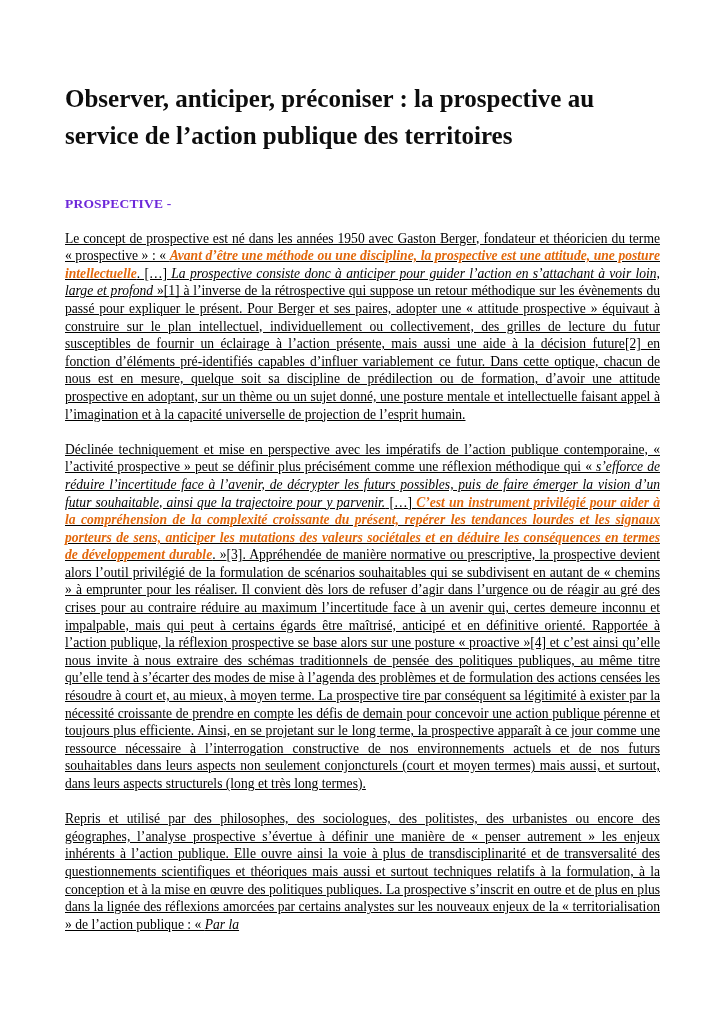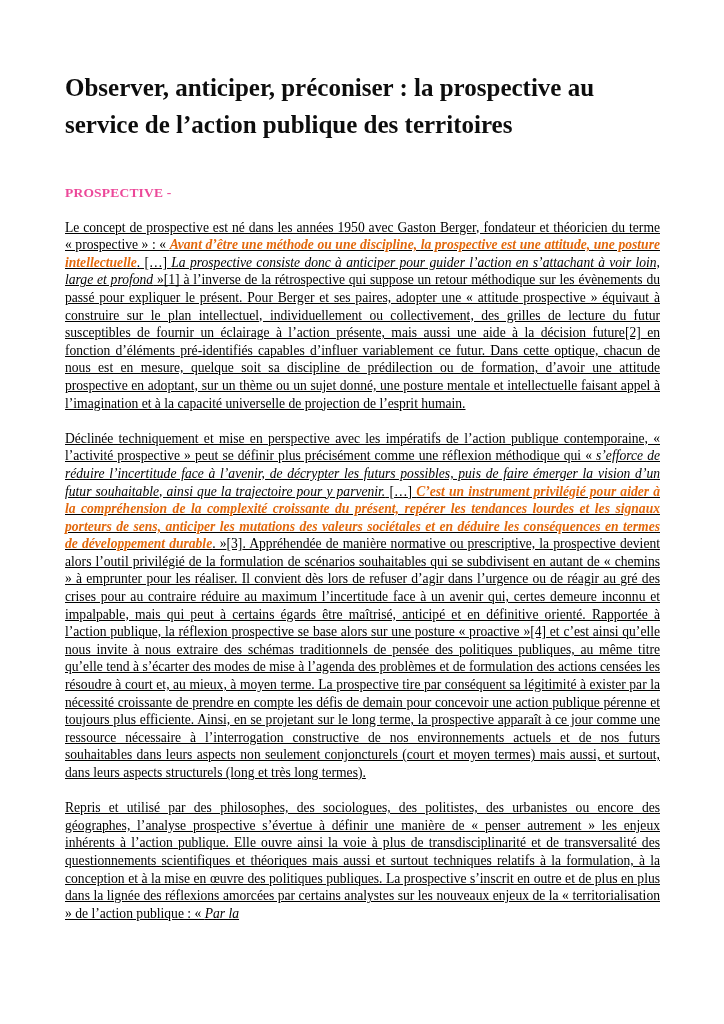--- a/index.html
+++ b/index.html
@@ -11,21 +11,21 @@
     color: #000000;
     font-family: "Liberation Serif", serif;
     overflow: hidden;
   }
   .page {
     width: 724px;
     height: 1024px;
     padding: 44px 64px 0 65px;
   }
   h1.doc-title {
-    margin: 25px 0 0 0;
+    margin: 36px 0 0 0;
     font-size: 25px;
     line-height: 37px;
     font-weight: bold;
     color: #0d0d0d;
   }
   .section-heading {
     margin-top: 41px;
     font-size: 13.5px;
     line-height: 17px;
     font-weight: bold;
@@ -41,20 +41,20 @@
   .run-i { font-style: italic; }
   .run-obi { font-style: italic; font-weight: bold; }
   .run-fn { text-decoration: underline; cursor: pointer; }
 </style>
 </head>
 <body>
 
 <div class="page">
   <h1 class="doc-title">Observer, anticiper, préconiser : la prospective au service de l’action publique des territoires</h1>
 
-  <div class="section-heading" style="color: #ec4899;">PROSPECTIVE -</div>
+  <div class="section-heading" style="color: #6d28d9;">PROSPECTIVE -</div>
 
   <div class="body-text">
     <p><span>Le concept de prospective est né dans les années 1950 avec Gaston Berger, fondateur et théoricien du terme « prospective » : « </span><span class="run-obi" style="color: rgb(227, 104, 12);">Avant d’être une méthode ou une discipline, la prospective est une attitude, une posture intellectuelle</span><span>. […] </span><span class="run-i">La prospective consiste donc à anticiper pour guider l’action en s’attachant à voir loin, large et profond</span><span> »</span><span class="run-fn">[1]</span><span> à l’inverse de la rétrospective qui suppose un retour méthodique sur les évènements du passé pour expliquer le présent. Pour Berger et ses paires, adopter une « attitude prospective » équivaut à construire sur le plan intellectuel, individuellement ou collectivement, des grilles de lecture du futur susceptibles de fournir un éclairage à l’action présente, mais aussi une aide à la décision future</span><span class="run-fn">[2]</span><span> en fonction d’éléments pré-identifiés capables d’influer variablement ce futur. Dans cette optique, chacun de nous est en mesure, quelque soit sa discipline de prédilection ou de formation, d’avoir une attitude prospective en adoptant, sur un thème ou un sujet donné, une posture mentale et intellectuelle faisant appel à l’imagination et à la capacité universelle de projection de l’esprit humain.</span></p>
     <p><span>Déclinée techniquement et mise en perspective avec les impératifs de l’action publique contemporaine, « l’activité prospective » peut se définir plus précisément comme une réflexion méthodique qui « </span><span class="run-i">s’efforce de réduire l’incertitude face à l’avenir, de décrypter les futurs possibles, puis de faire émerger la vision d’un futur souhaitable, ainsi que la trajectoire pour y parvenir.</span><span> […] </span><span class="run-obi" style="color: rgb(227, 104, 12);">C’est un instrument privilégié pour aider à la compréhension de la complexité croissante du présent, repérer les tendances lourdes et les signaux porteurs de sens, anticiper les mutations des valeurs sociétales et en déduire les conséquences en termes de développement durable</span><span>. »</span><span class="run-fn">[3]</span><span>. Appréhendée de manière normative ou prescriptive, la prospective devient alors l’outil privilégié de la formulation de scénarios souhaitables qui se subdivisent en autant de « chemins » à emprunter pour les réaliser. Il convient dès lors de refuser d’agir dans l’urgence ou de réagir au gré des crises pour au contraire réduire au maximum l’incertitude face à un avenir qui, certes demeure inconnu et impalpable, mais qui peut à certains égards être maîtrisé, anticipé et en définitive orienté. Rapportée à l’action publique, la réflexion prospective se base alors sur une posture « proactive »</span><span class="run-fn">[4]</span><span> et c’est ainsi qu’elle nous invite à nous extraire des schémas traditionnels de pensée des politiques publiques, au même titre qu’elle tend à s’écarter des modes de mise à l’agenda des problèmes et de formulation des actions censées les résoudre à court et, au mieux, à moyen terme. La prospective tire par conséquent sa légitimité à exister par la nécessité croissante de prendre en compte les défis de demain pour concevoir une action publique pérenne et toujours plus efficiente. Ainsi, en se projetant sur le long terme, la prospective apparaît à ce jour comme une ressource nécessaire à l’interrogation constructive de nos environnements actuels et de nos futurs souhaitables dans leurs aspects non seulement conjoncturels (court et moyen termes) mais aussi, et surtout, dans leurs aspects structurels (long et très long termes).</span></p>
     <p><span>Repris et utilisé par des philosophes, des sociologues, des politistes, des urbanistes ou encore des géographes, l’analyse prospective s’évertue à définir une manière de « penser autrement » les enjeux inhérents à l’action publique. Elle ouvre ainsi la voie à plus de transdisciplinarité et de transversalité des questionnements scientifiques et théoriques mais aussi et surtout techniques relatifs à la formulation, à la conception et à la mise en œuvre des politiques publiques. La prospective s’inscrit en outre et de plus en plus dans la lignée des réflexions amorcées par certains analystes sur les nouveaux enjeux de la « territorialisation » de l’action publique : « </span><span class="run-i">Par la</span></p>
   </div>
 </div>
 
 </body></html>

